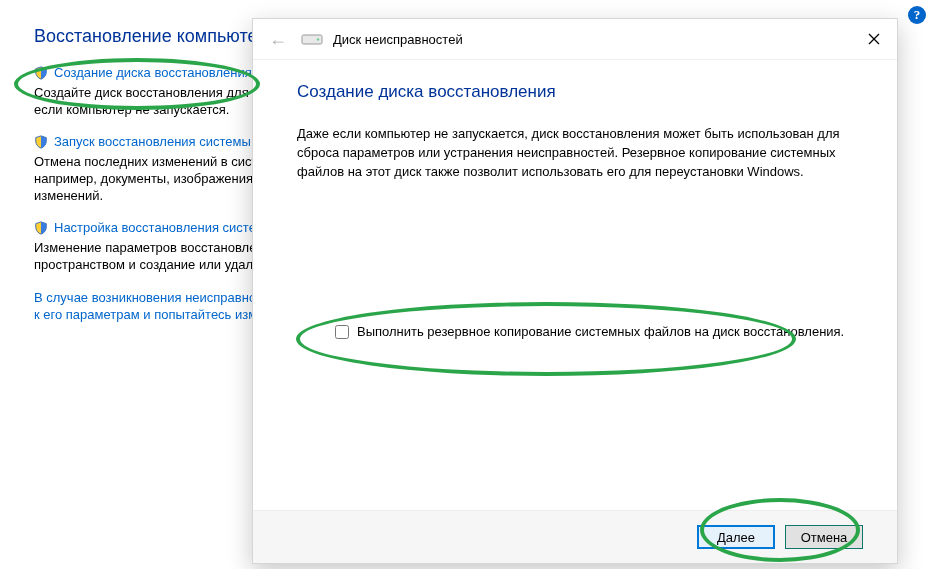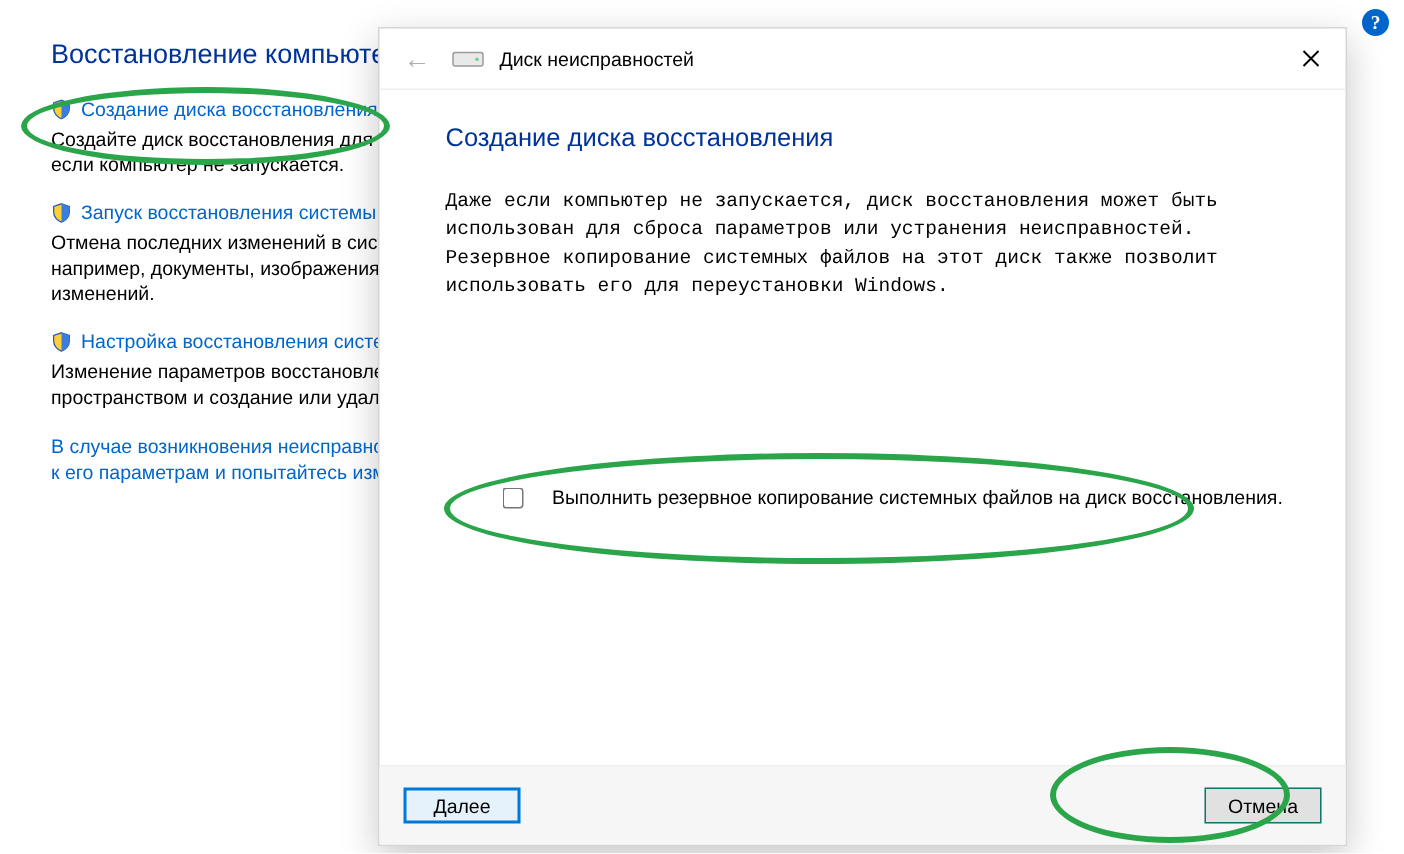--- a/index.html
+++ b/index.html
@@ -16,25 +16,25 @@
   .shield{display:inline-block;width:14px;height:14px;}
   
   .dialog{position:absolute;left:252px;top:18px;width:644px;height:544px;background:#fff;border:1px solid #d6d6d6;box-shadow:0 8px 24px rgba(0,0,0,.22);}
   .dlg-titlebar{display:flex;align-items:center;height:40px;padding:0 0 0 16px;border-bottom:1px solid #eee;}
   .back-arrow{color:#b0b0b0;font-size:18px;margin-right:14px;user-select:none;}
   .drive-ico{width:22px;height:14px;margin-right:10px;}
   .dlg-title{font-size:13px;color:#000;}
   .close-x{margin-left:auto;width:46px;height:40px;display:flex;align-items:center;justify-content:center;font-size:16px;color:#000;}
   .dlg-body{padding:22px 44px 0 44px;}
   .dlg-heading{color:#003399;font-size:17px;font-weight:400;margin:0 0 22px 0;}
-  .dlg-para{font-size:13px;line-height:19px;color:#000;margin:0 0 18px 0;font-family:Liberation Mono, monospace;}
-  .chk-row{position:absolute;left:82px;top:305px;display:flex;align-items:center;gap:19px;}
+  .dlg-para{font-size:13px;line-height:19px;color:#000;margin:0 0 18px 0;}
+  .chk-row{position:absolute;left:82px;top:305px;display:flex;align-items:center;gap:8px;}
   .chk-row input[type=checkbox]{width:14px;height:14px;margin:0;}
   .chk-row label{font-size:13px;color:#000;}
-  .dlg-footer{position:absolute;left:0;right:0;bottom:0;height:52px;border-top:1px solid #eee;background:#f6f6f6;display:flex;align-items:center;justify-content:space-between;padding:0 16px;gap:10px;}
+  .dlg-footer{position:absolute;left:0;right:0;bottom:0;height:52px;border-top:1px solid #eee;background:#f6f6f6;display:flex;align-items:center;justify-content:flex-end;padding:0 34px;gap:10px;}
   .btn{min-width:78px;height:24px;font-size:13px;border:1px solid #0f766e;background:#e1e1e1;color:#000;padding:0 14px;cursor:pointer;}
   .btn.primary{border:2px solid #0078d7;background:#e5f1fb;}
   
   .ellipse{position:absolute;border:4px solid #2aa54a;border-radius:50%;pointer-events:none;background:transparent;}
 </style>
 </head>
 <body>
 
 <div class="stage">
 

